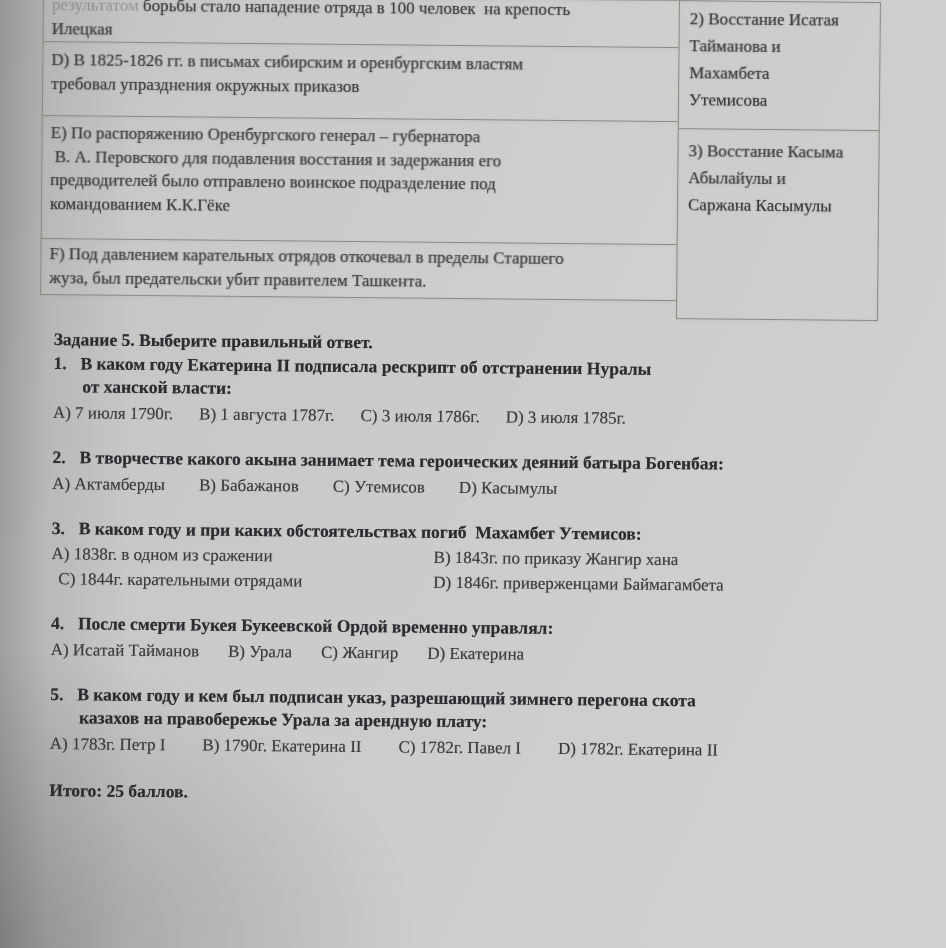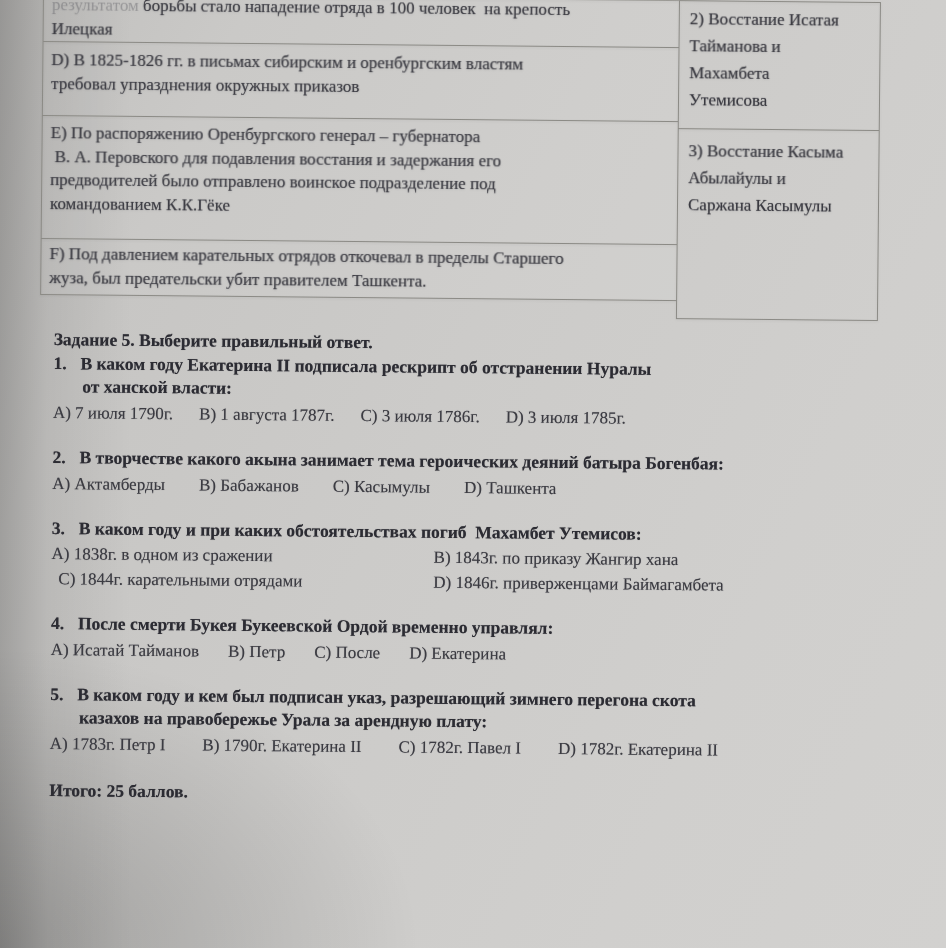--- a/index.html
+++ b/index.html
@@ -176,41 +176,41 @@
         <span class="opt">С) 3 июля 1786г.</span>
         <span class="opt">D) 3 июля 1785г.</span>
       </div>
     </div>
 
     <div class="question">
       <div class="q-line"><span class="q-num">2.</span><span>В творчестве какого акына занимает тема героических деяний батыра Богенбая:</span></div>
       <div class="options gap-q2">
         <span class="opt">А) Актамберды</span>
         <span class="opt">В) Бабажанов</span>
-        <span class="opt">С) Касымулы</span>
-        <span class="opt">D) Ташкента</span>
+        <span class="opt">С) Утемисов</span>
+        <span class="opt">D) Касымулы</span>
       </div>
     </div>
 
     <div class="question">
       <div class="q-line"><span class="q-num">3.</span><span>В каком году и при каких обстоятельствах погиб  Махамбет Утемисов:</span></div>
       <div class="options-grid">
         <span class="opt">А) 1838г. в одном из сражении</span>
         <span class="opt">В) 1843г. по приказу Жангир хана</span>
         <span class="opt indent-sm">С) 1844г. карательными отрядами</span>
         <span class="opt">D) 1846г. приверженцами Баймагамбета</span>
       </div>
     </div>
 
     <div class="question">
       <div class="q-line"><span class="q-num">4.</span><span>После смерти Букея Букеевской Ордой временно управлял:</span></div>
       <div class="options gap-q4">
         <span class="opt">А) Исатай Тайманов</span>
-        <span class="opt">В) Петр</span>
-        <span class="opt">С) После</span>
+        <span class="opt">В) Урала</span>
+        <span class="opt">С) Жангир</span>
         <span class="opt">D) Екатерина</span>
       </div>
     </div>
 
     <div class="question">
       <div class="q-line"><span class="q-num">5.</span><span>В каком году и кем был подписан указ, разрешающий зимнего перегона скота</span></div>
       <div class="q-line cont">казахов на правобережье Урала за арендную плату:</div>
       <div class="options gap-q5">
         <span class="opt">А) 1783г. Петр I</span>
         <span class="opt">В) 1790г. Екатерина II</span>

